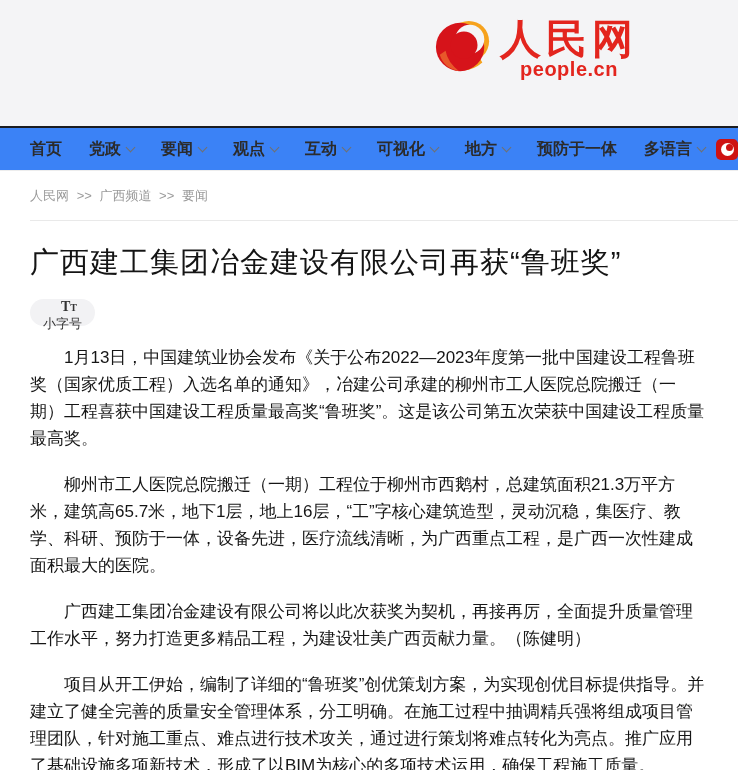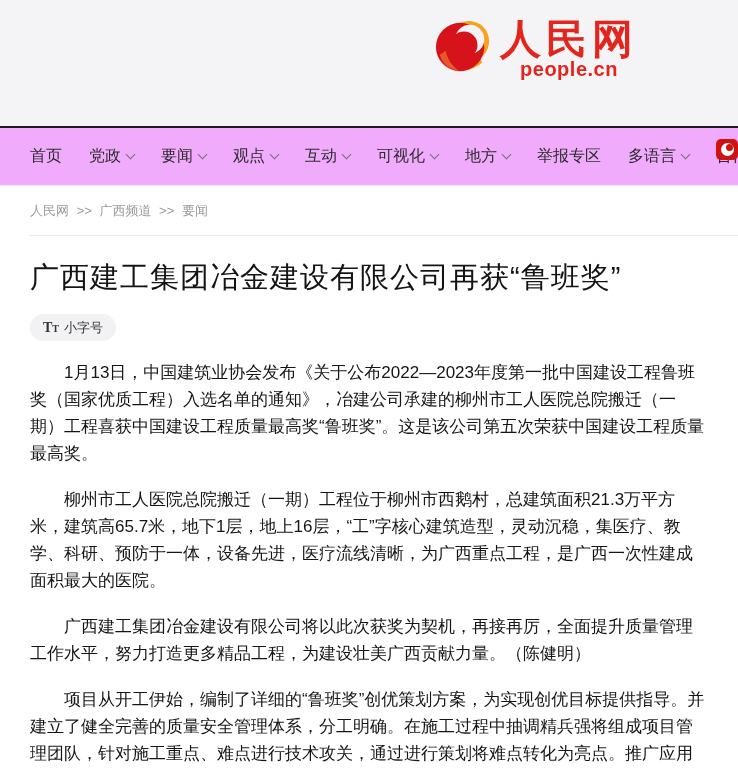--- a/index.html
+++ b/index.html
@@ -22,24 +22,25 @@
     letter-spacing: 5px; font-family: "Liberation Serif", "DejaVu Serif", serif;
   }
   .logo-en {
     color: #e3251e; font-size: 20px; font-weight: bold; line-height: 20px;
     text-align: center; letter-spacing: 0.5px; margin-top: -1px;
   }
   .header-rule { height: 2px; background: #1b1c20; }
 
   
   .nav {
-    position: relative; height: 58px; background: #f0abfc;
+    position: relative; height: 43px; background: #3b82f6;
     display: flex; align-items: center; gap: 27px;
     padding-left: 30px; border-bottom: 1px solid #ededed;
     white-space: nowrap;
+    font-weight: bold;
   }
   .nav-item { display: inline-flex; align-items: center; font-size: 16px; color: #2b2b2b; cursor: pointer; }
   .chev {
     width: 7px; height: 7px; margin-left: 6px; margin-top: -4px;
     border-right: 1.5px solid #707070; border-bottom: 1.5px solid #707070;
     transform: rotate(45deg);
   }
   .app-icon {
     position: absolute; right: 0; top: 11px; width: 22px; height: 21px;
     background: #ce1212; border-radius: 5px;
@@ -61,21 +62,21 @@
   .title {
     margin: 24px 30px 0 30px; font-size: 29px; font-weight: normal;
     color: #141414; letter-spacing: 1px; line-height: 34px;
   }
   .meta-row { display: flex; justify-content: space-between; align-items: center; margin: 20px 28px 0 30px; }
   .meta-left { font-size: 14px; color: #3f3f3f; }
   .meta-sep { margin: 0 6px; color: #7a7a7a; }
   .font-btn {
     background: #f2f2f4; border-radius: 14px; height: 27px;
     padding: 0 13px; font-size: 13px; color: #333;
-    display: flex; align-items: center; cursor: pointer; border: none;
+    display: flex; align-items: flex-end; cursor: pointer; border: none; flex-direction: column;
   }
   .tt-icon { font-weight: bold; margin-right: 5px; font-family: "Liberation Serif", "DejaVu Serif", serif; }
   .tt-big { font-size: 14px; }
   .tt-small { font-size: 10px; }
 
   
   .article { margin: 18px 30px 0 30px; font-size: 17px; line-height: 27px; color: #151515; }
   .article p { margin: 0 0 19px 0; text-indent: 2em; }
 </style>
 </head>
@@ -122,21 +123,21 @@
     </span>
   <span class="nav-item">
       <span>可视化</span>
       <span class="chev"></span>
     </span>
   <span class="nav-item">
       <span>地方</span>
       <span class="chev"></span>
     </span>
   <span class="nav-item">
-      <span>举报专区</span>
+      <span>预防于一体</span>
     </span>
   <span class="nav-item">
       <span>多语言</span>
       <span class="chev"></span>
     </span>
   <span class="nav-item">
       <span>合作网站</span>
     </span>
   <span class="app-icon">
       <span class="app-ball"></span>

